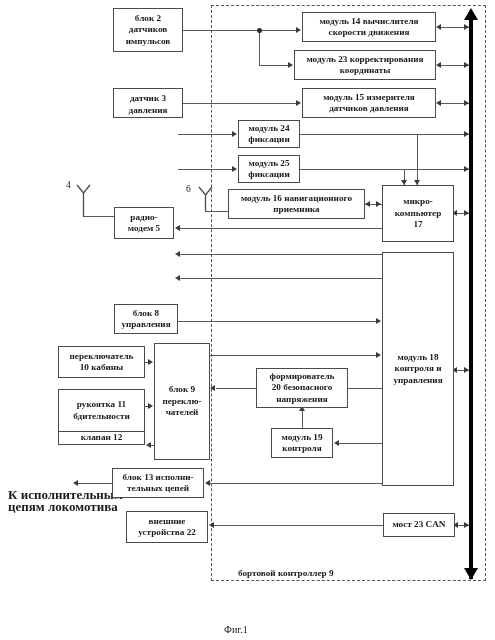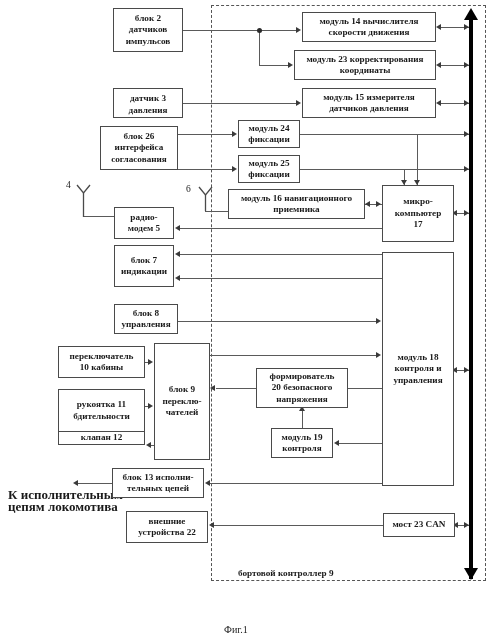--- a/index.html
+++ b/index.html
@@ -147,31 +147,25 @@
   <div class="bus-cap-bot" style="left:464px; top:568px;"></div>
 
   <div class="box" style="left:113px; top:8px; width:70px; height:44px;">
     <span>блок 2<br>датчиков<br>импульсов</span>
   </div>
 
   <div class="box" style="left:113px; top:88px; width:70px; height:30px;align-items:flex-end;">
     <span>датчик 3<br>давления</span>
   </div>
 
-  <div class="box" style="left:100px; top:126px; width:78px; height:44px;">
-    <span>блок 26<br>интерфейса<br>согласования</span>
-  </div>
 
   <div class="box" style="left:114px; top:207px; width:60px; height:32px;">
     <span>радио-<br>модем 5</span>
   </div>
 
-  <div class="box" style="left:114px; top:245px; width:60px; height:42px;">
-    <span>блок 7<br>индикации</span>
-  </div>
 
   <div class="box" style="left:114px; top:304px; width:64px; height:30px;">
     <span>блок 8<br>управления</span>
   </div>
 
   <div class="box" style="left:58px; top:346px; width:87px; height:32px;">
     <span>переключатель<br>10 кабины</span>
   </div>
 
   <div class="box" style="left:58px; top:389px; width:87px; height:43px;">

